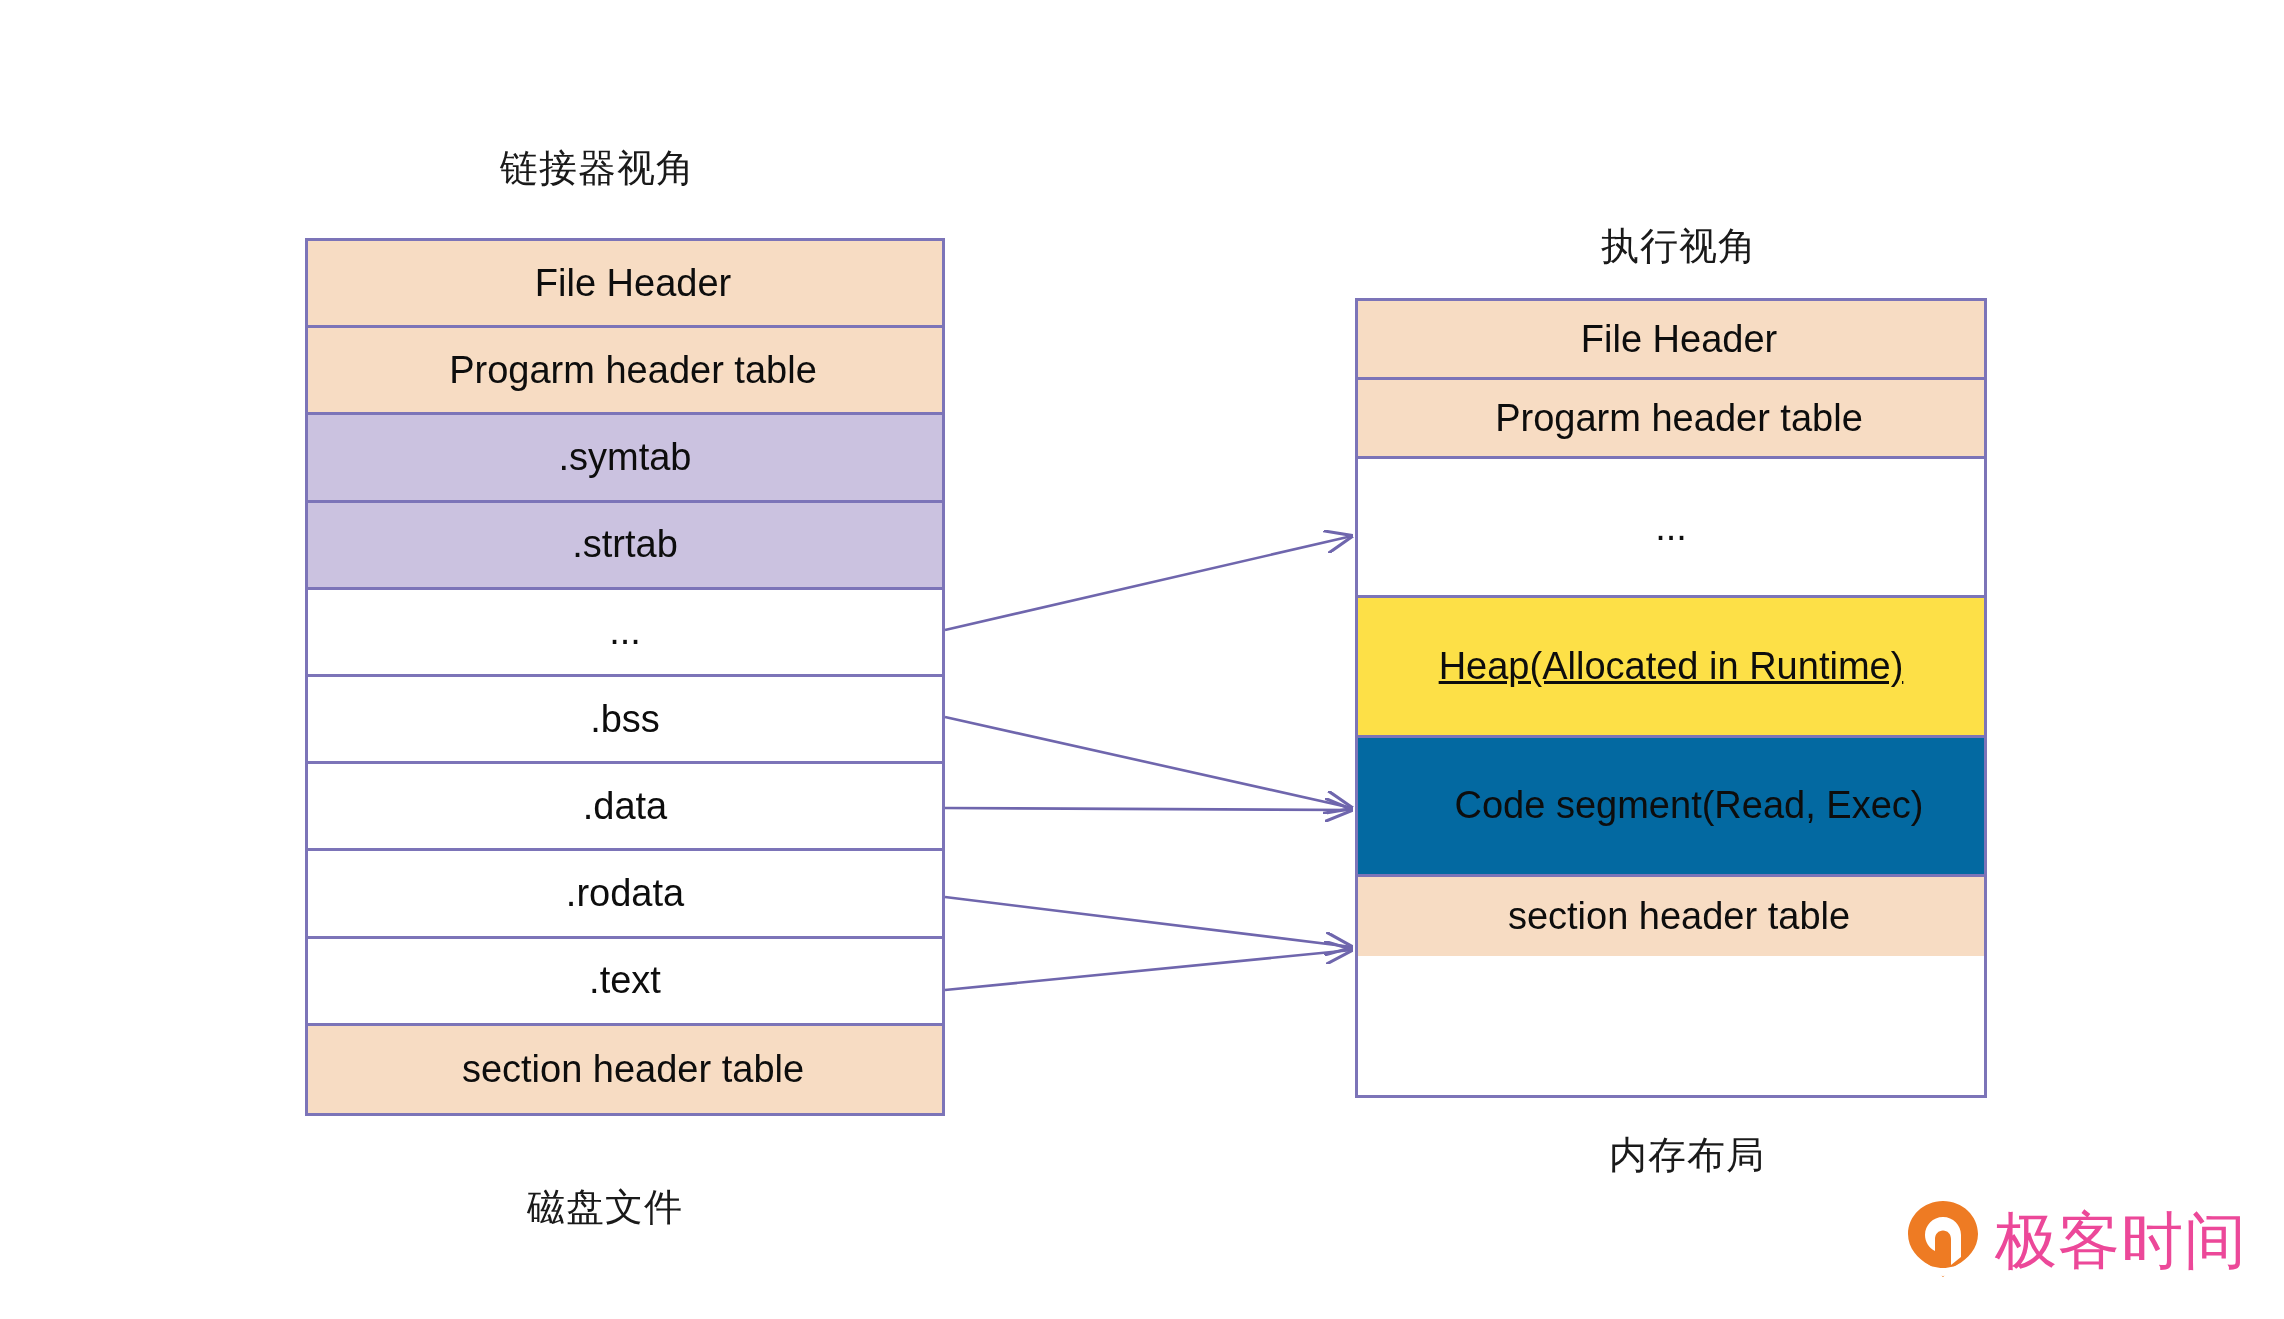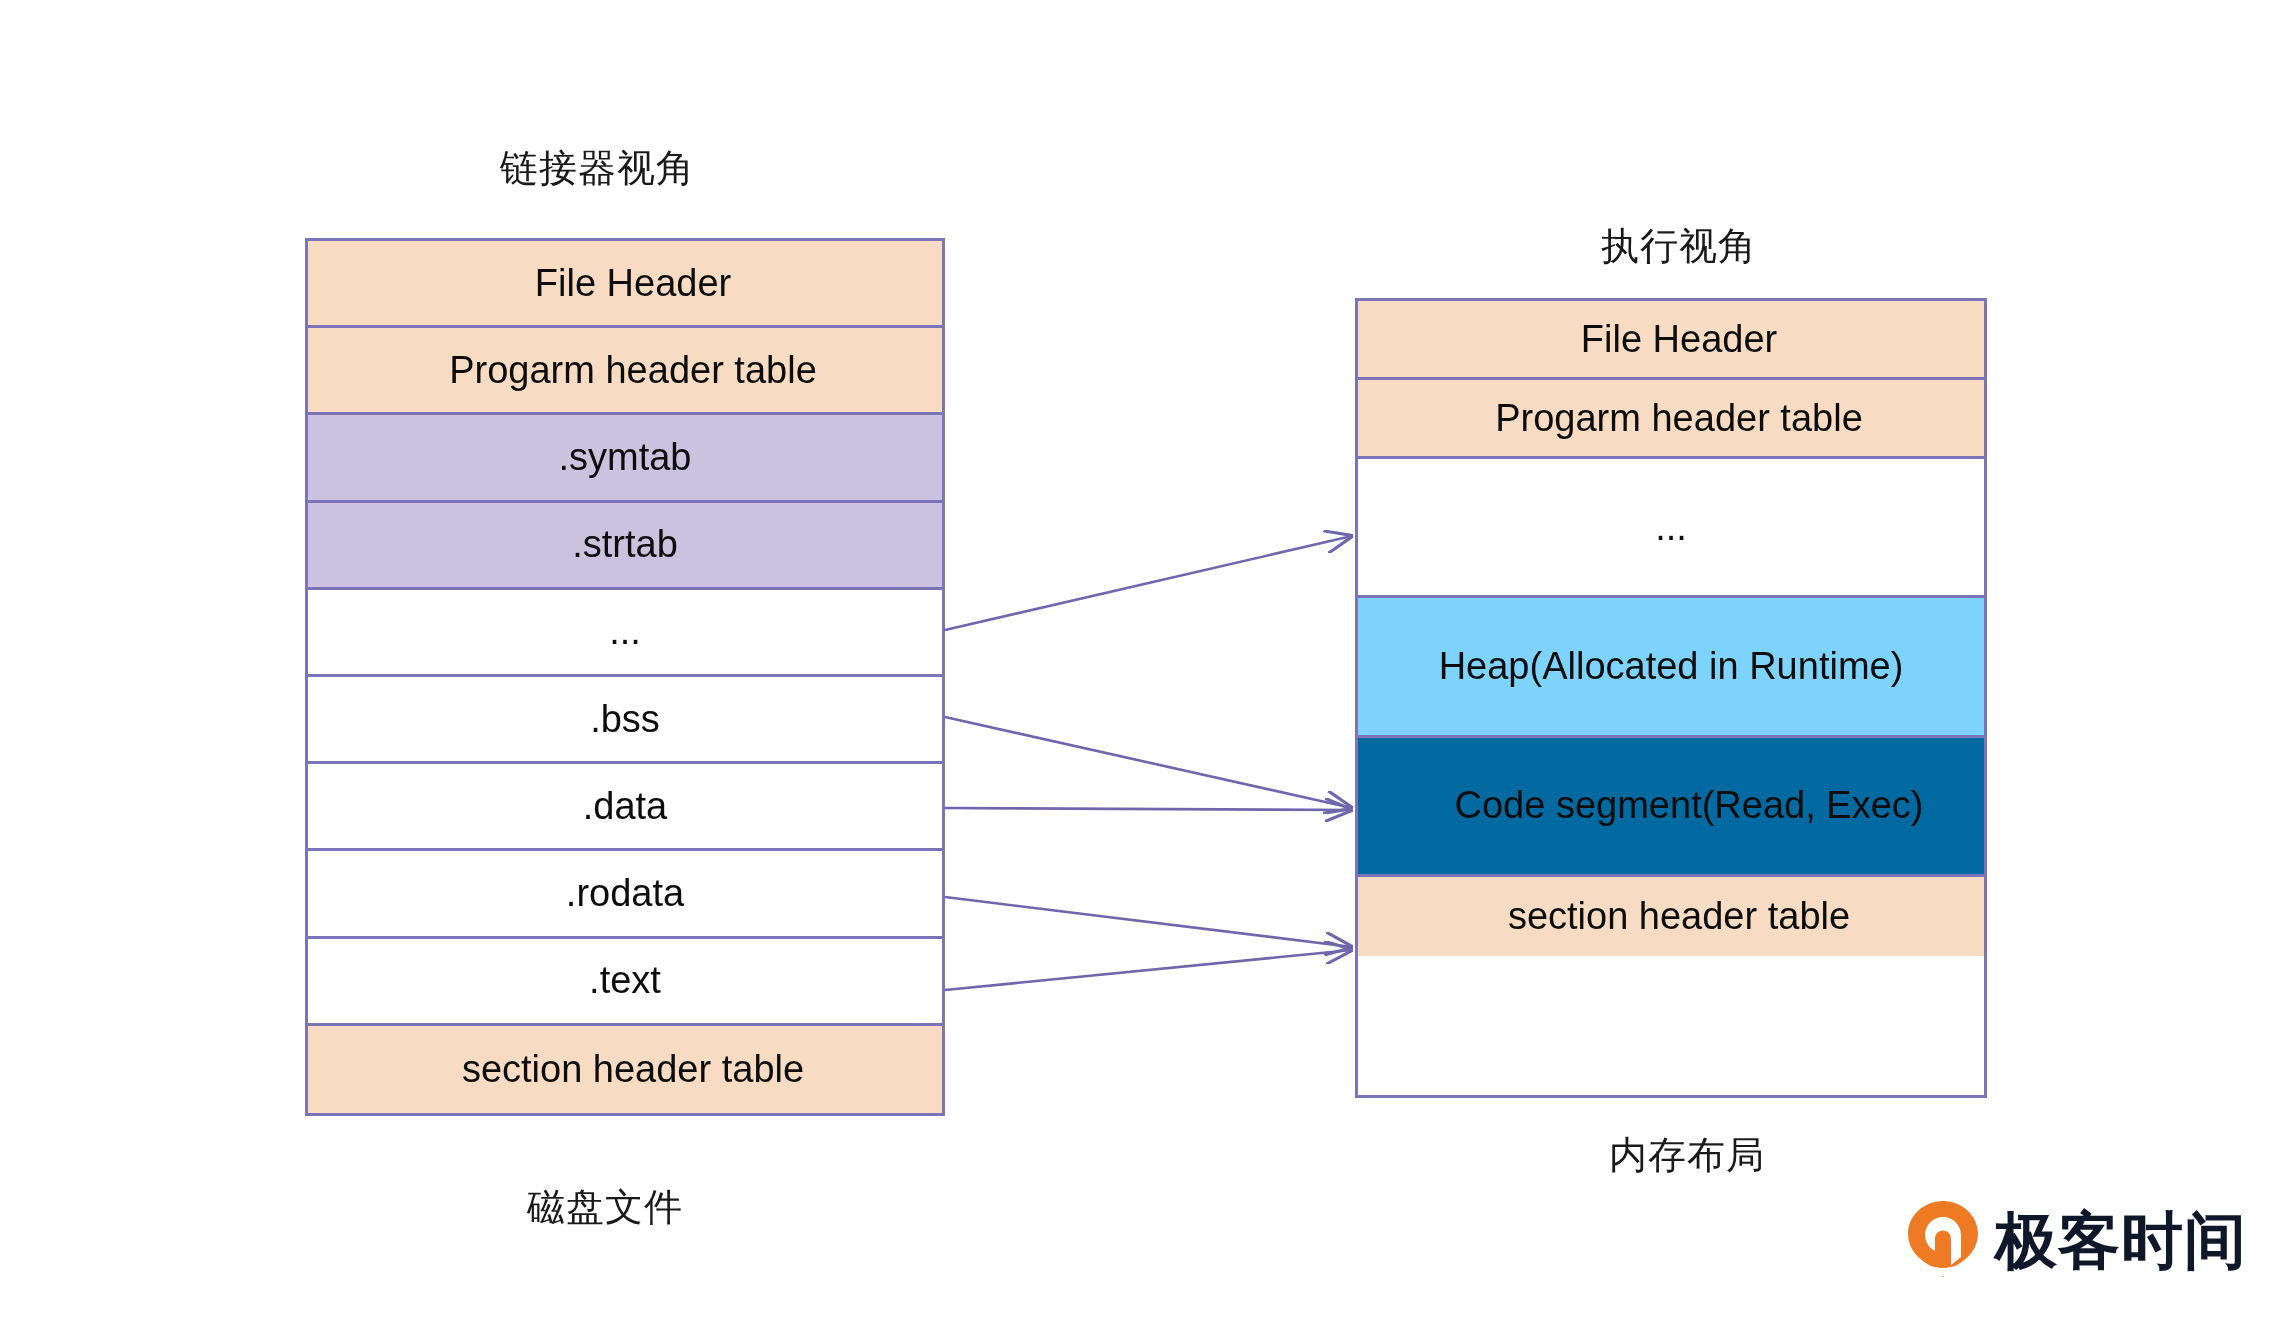--- a/index.html
+++ b/index.html
@@ -95,22 +95,22 @@
     align-items: center;
     gap: 14px;
   }
   #brand-mark {
     width: 76px;
     height: 84px;
     flex: 0 0 auto;
   }
   #brand-wordmark {
     font-size: 62px;
-    font-weight: bold;
-    color: #0f172a;
+    font-weight: normal;
+    color: #ec4899;
     letter-spacing: 1px;
     line-height: 1;
     white-space: nowrap;
   }
 </style>
 </head>
 <body>
 
 <div class="canvas">
 
@@ -158,21 +158,21 @@
   <div class="table" id="memory-table">
       <div class="row peach" style="height: 9.96217%; background: rgb(247, 220, 195);">
         <span class="row-label">File Header</span>
       </div>
       <div class="row peach" style="height: 9.96217%; background: rgb(247, 220, 195);">
         <span class="row-label">Progarm header table</span>
       </div>
       <div class="row white" style="height: 17.5284%; background: rgb(255, 255, 255);">
         <span class="row-label">...</span>
       </div>
-      <div class="row white" style="height: 17.5284%; background: #7dd3fc;">
+      <div class="row white" style="height: 17.5284%; background: #fde047; text-decoration: underline;">
         <span class="row-label">Heap(Allocated in Runtime)</span>
       </div>
       <div class="row white" style="height: 17.5284%; background: #0369a1; padding-left: 36px;">
         <span class="row-label">Code segment(Read, Exec)</span>
       </div>
       <div class="row peach" style="height: 9.96217%; background: rgb(247, 220, 195);">
         <span class="row-label">section header table</span>
       </div>
     </div>
 

